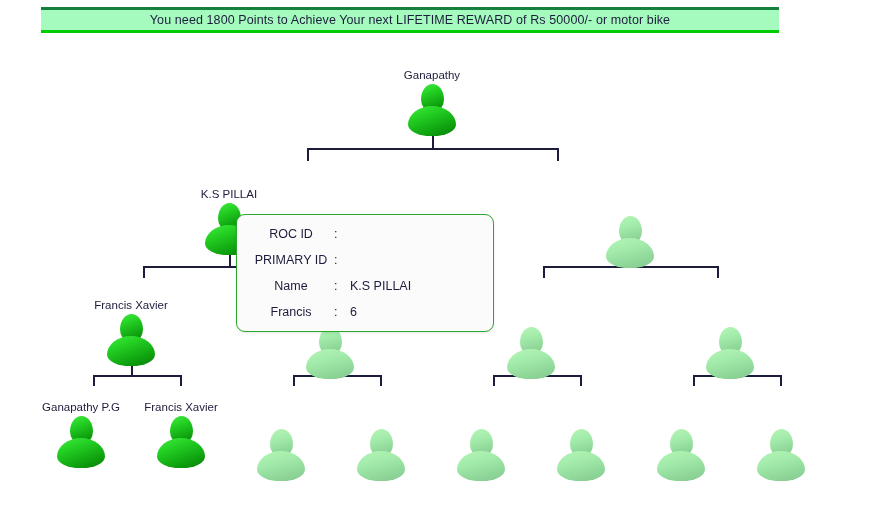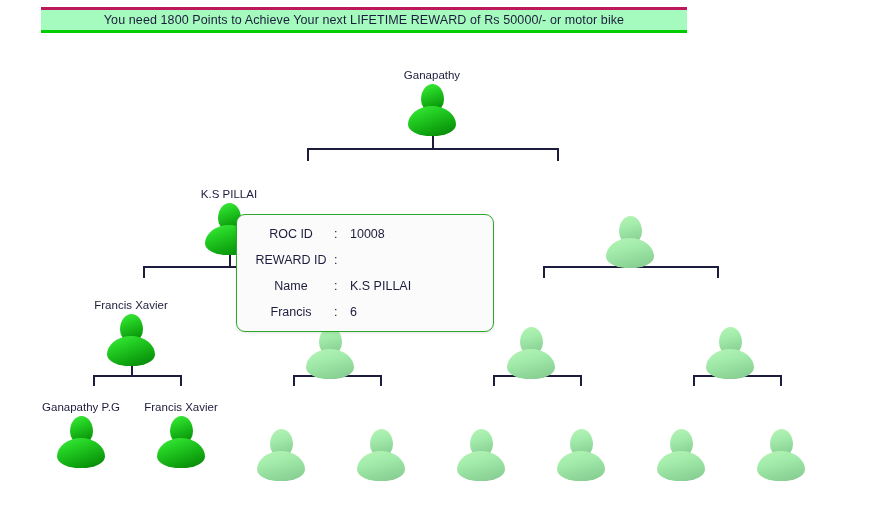--- a/index.html
+++ b/index.html
@@ -13,24 +13,24 @@
     font-family: "Liberation Sans", sans-serif;
     overflow: hidden;
     position: relative;
   }
 
   
   #reward-banner {
     position: absolute;
     left: 41px;
     top: 7px;
-    width: 646px;
+    width: 738px;
     height: 26px;
     background: #a5fbbe;
-    border-top: 3px solid #be185d;
+    border-top: 3px solid #15803d;
     border-bottom: 3px solid #00cc00;
     box-sizing: border-box;
     display: flex;
     align-items: center;
     justify-content: center;
   }
   #reward-banner .banner-text {
     font-size: 12.5px;
     color: #1c1c3c;
     letter-spacing: 0.1px;
@@ -275,24 +275,23 @@
           <div class="av-head"></div>
           <div class="av-body"></div>
         </div>
       </div>
     </div>
 
   <div id="member-info-card">
     <div class="info-row">
       <span class="info-key">ROC ID</span>
       <span class="info-colon">:</span>
-      <span class="info-val">10008</span>
     </div>
     <div class="info-row">
-      <span class="info-key">REWARD ID</span>
+      <span class="info-key">PRIMARY ID</span>
       <span class="info-colon">:</span>
     </div>
     <div class="info-row">
       <span class="info-key">Name</span>
       <span class="info-colon">:</span>
       <span class="info-val">K.S PILLAI</span>
     </div>
     <div class="info-row">
       <span class="info-key">Francis</span>
       <span class="info-colon">:</span>

